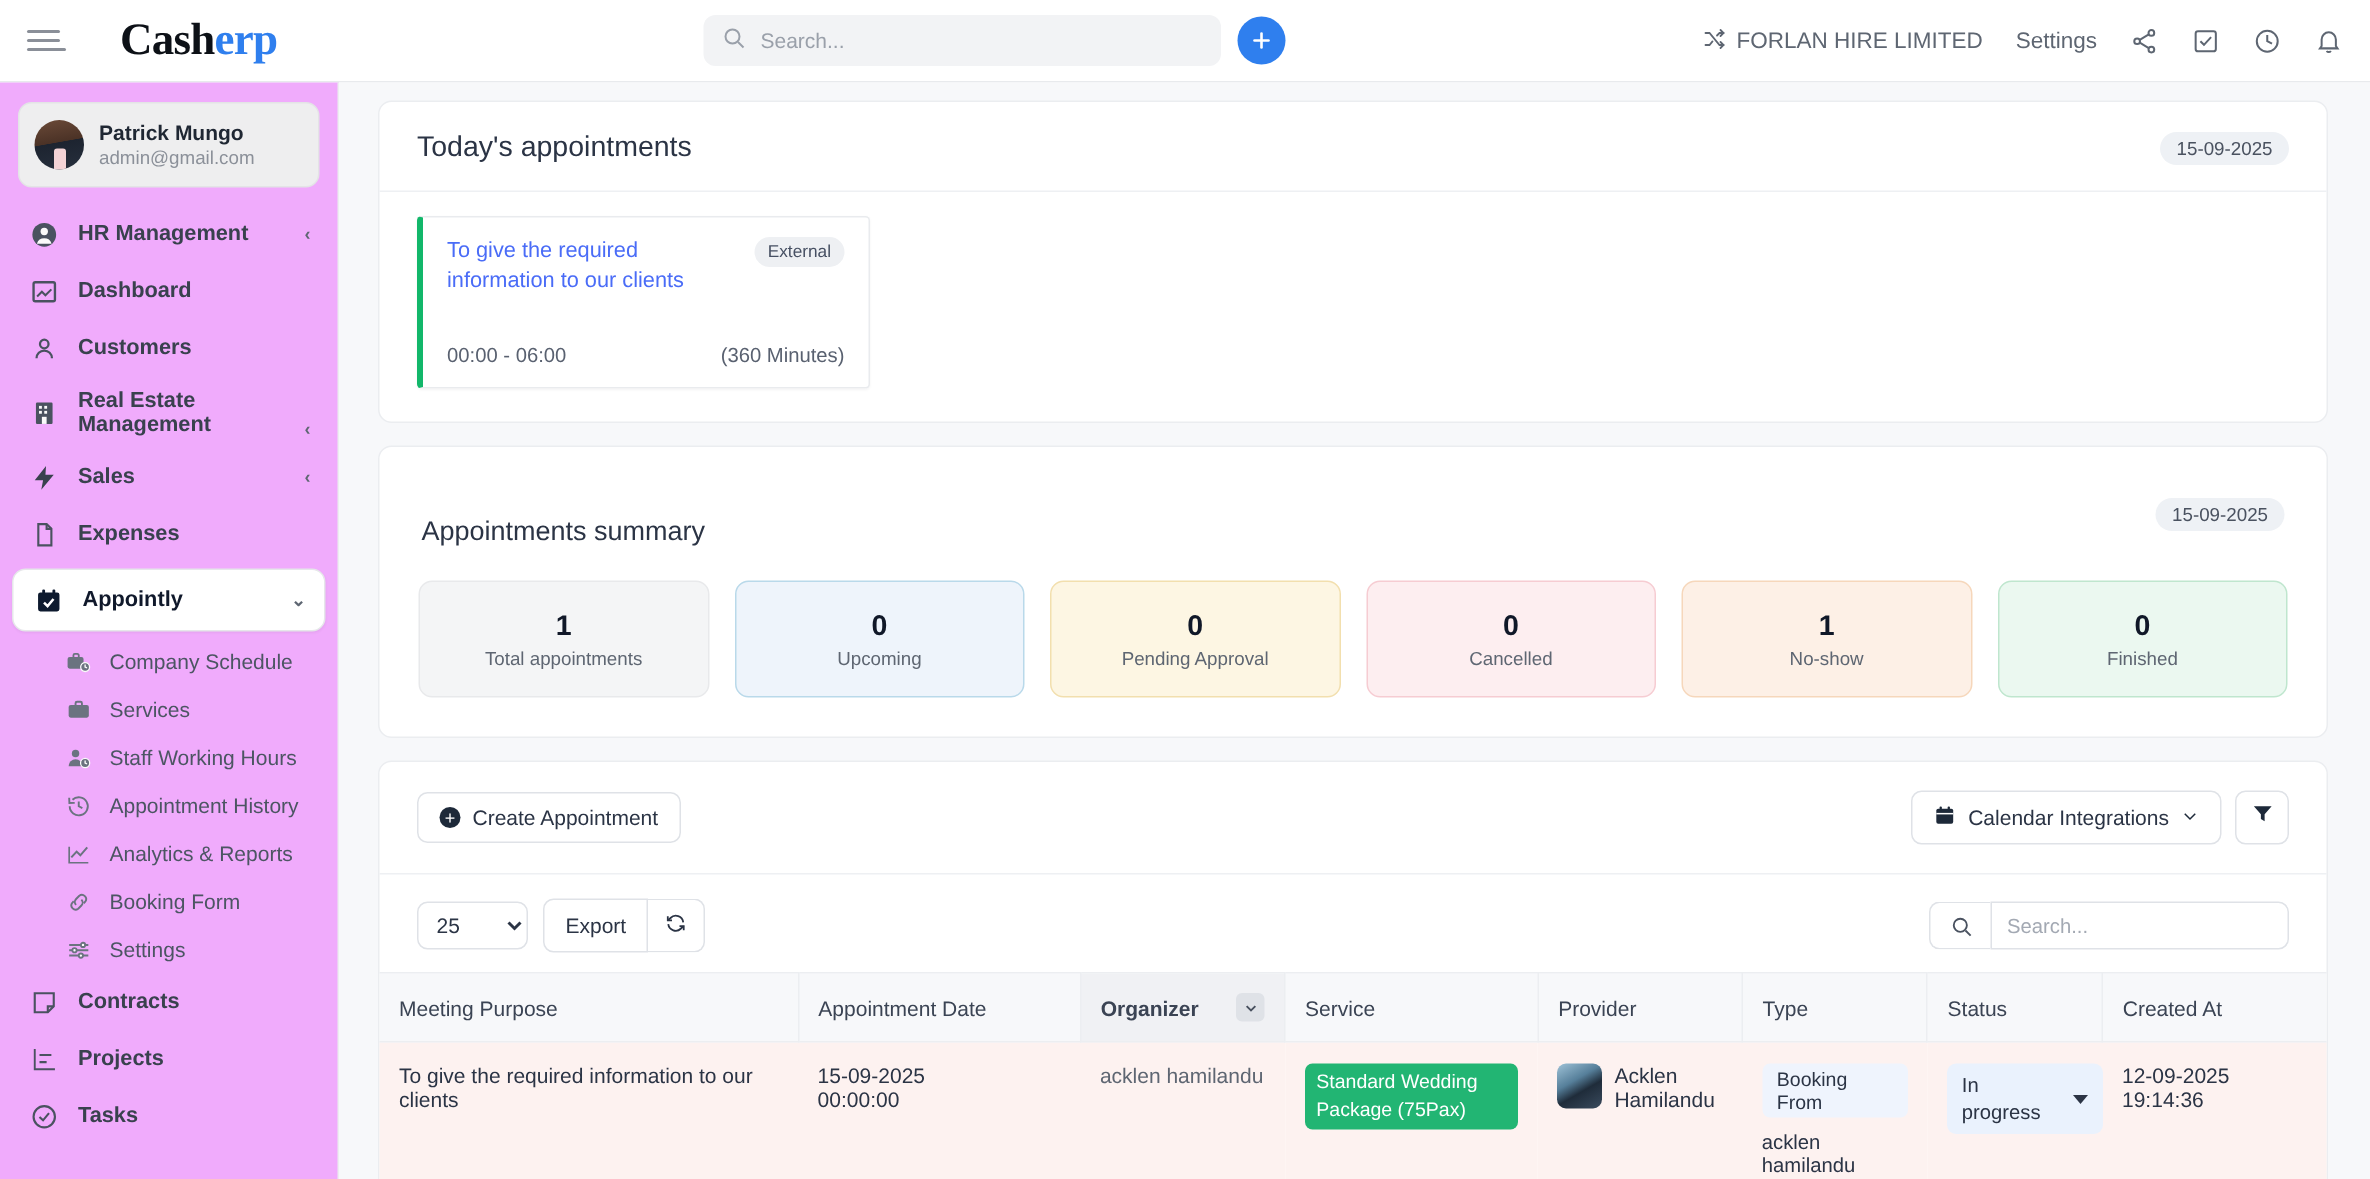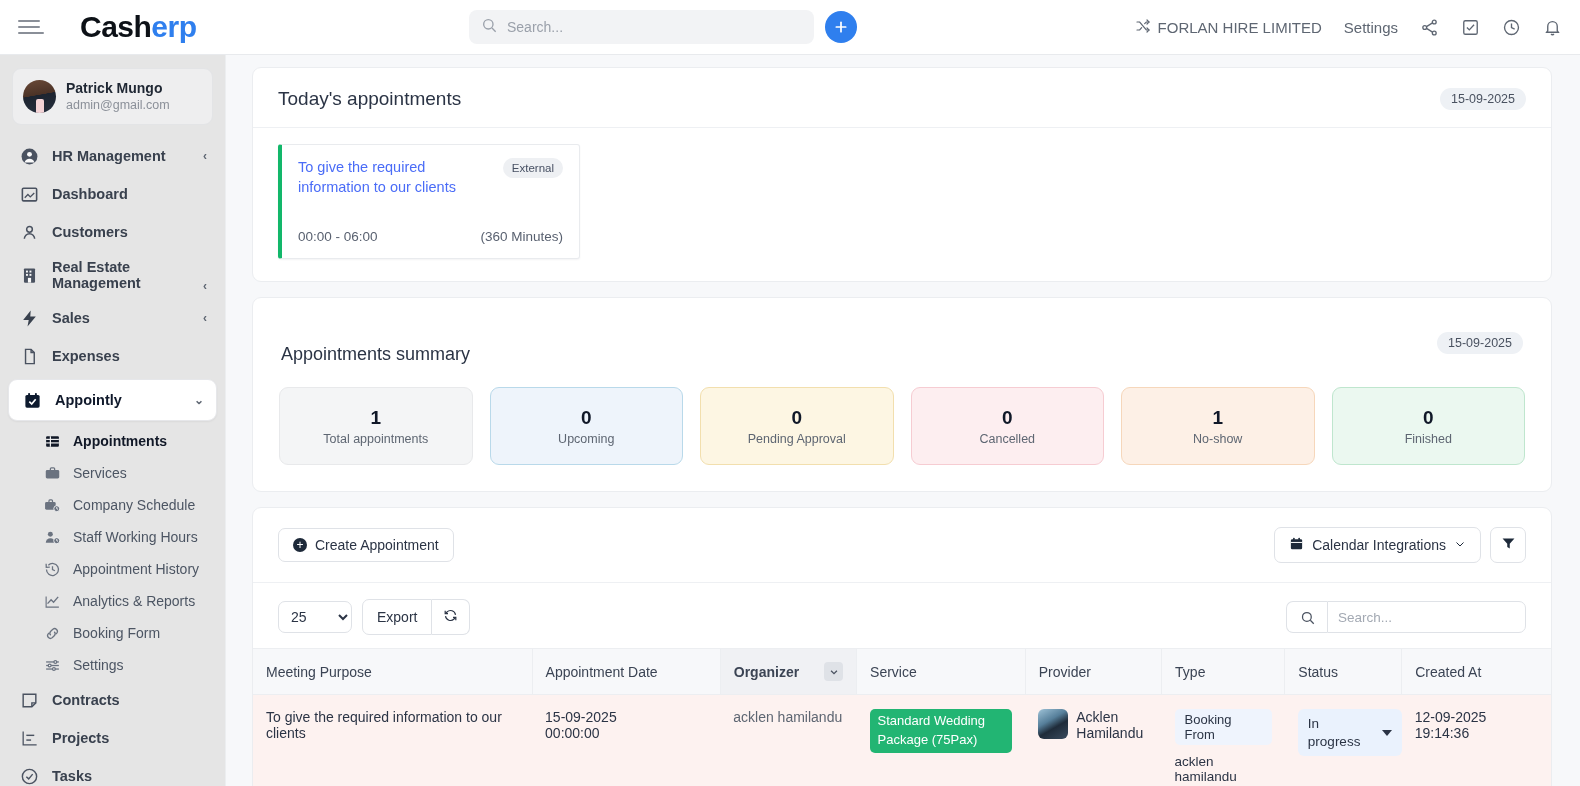--- a/index.html
+++ b/index.html
@@ -15,21 +15,21 @@
     position: absolute; top: 0; left: 0; width: 1580px; height: 55px;
     background: #ffffff; border-bottom: 1px solid #e8eaed;
     display: flex; align-items: center;
   }
   .hamburger { margin-left: 18px; width: 26px; height: 26px; display: flex;
     flex-direction: column; justify-content: center; gap: 4px; cursor: pointer; }
   .hamburger i { display: block; height: 2px; background: #8a8f98; border-radius: 2px; }
   .hamburger i:nth-child(1) { width: 22px; }
   .hamburger i:nth-child(2) { width: 22px; }
   .brand { margin-left: 36px; font-size: 30px; font-weight: 700; letter-spacing: -0.5px;
-    color: #0d1117; display: flex; align-items: flex-end; }
+    color: #0d1117; display: flex; align-items: flex-end; font-family: Liberation Serif, serif; }
   .brand .o-blue { color: #2f7fee; }
   .brand .rp { color: #2f7fee; }
   .searchwrap {
     position: absolute; left: 469px; top: 10px; width: 345px; height: 34px;
     background: #f2f3f5; border-radius: 8px; display: flex; align-items: center;
     padding: 0 12px; gap: 10px;
   }
   .searchwrap svg { flex: none; }
   .searchwrap input {
     border: none; background: transparent; outline: none; width: 100%;
@@ -43,21 +43,21 @@
   }
   .tb-right { position: absolute; right: 18px; top: 0; height: 55px;
     display: flex; align-items: center; gap: 22px; }
   .company { display: flex; align-items: center; gap: 7px; font-size: 15px; color: #5e6672; }
   .tb-link { font-size: 15px; color: #5e6672; cursor: pointer; }
   .tb-ico { cursor: pointer; display: flex; align-items: center; }
 
   
   .sidebar {
     position: absolute; top: 55px; left: 0; width: 226px; height: 731px;
-    background: #e5e5e5; border-right: 1px solid #eceef0; overflow: hidden;
+    background: #f0abfc; border-right: 1px solid #eceef0; overflow: hidden;
   }
   .profile {
     margin: 13px 12px 0 12px; height: 57px; background: #eeeeef; border: 1px solid #e3e4e6;
     border-radius: 9px; display: flex; align-items: center; gap: 10px; padding: 0 10px;
   }
   .avatar { width: 33px; height: 33px; border-radius: 50%; flex: none; overflow: hidden;
     background: linear-gradient(170deg,#6b4a38 0%,#4b3226 45%,#1d2430 46%,#262f3d 100%); position: relative; }
   .avatar::after { content:""; position:absolute; left:50%; top:58%; transform:translateX(-50%);
     width:8px; height:16px; background:#f3d3d6; border-radius:2px 2px 0 0; }
   .pf-name { font-size: 14px; font-weight: 700; color: #1f2733; line-height: 1.25; }
@@ -325,50 +325,39 @@
             <rect x="3" y="5" width="18" height="16" rx="2"></rect>
             <rect x="6.5" y="2.6" width="2.4" height="4" rx="1"></rect>
             <rect x="15.1" y="2.6" width="2.4" height="4" rx="1"></rect>
             <polyline points="8,13.5 11,16.5 16,10.5" fill="none" stroke="#fff" stroke-width="2.1"></polyline>
           </svg>
       </span>
       <span>Appointly</span>
       <span class="chev">⌄</span>
     </div>
 
-    <div class="sub-item current">
-      <span class="sub-ico">
-        <svg width="17" height="17" viewBox="0 0 24 24" fill="#111827">
-            <rect x="3" y="4.5" width="18" height="15" rx="1.5"></rect>
-            <line x1="3" y1="9" x2="21" y2="9" stroke="#fafafa" stroke-width="1.6"></line>
-            <line x1="3" y1="14" x2="21" y2="14" stroke="#fafafa" stroke-width="1.6"></line>
-            <line x1="9" y1="4.5" x2="9" y2="19.5" stroke="#fafafa" stroke-width="1.6"></line>
-          </svg>
-      </span>
-      <span>Appointments</span>
-    </div>
-    <div class="sub-item">
-      <span class="sub-ico">
-        <svg width="17" height="17" viewBox="0 0 24 24" fill="#6b7380">
-            <rect x="2.5" y="7" width="19" height="12" rx="2"></rect>
-            <path d="M9 7V5.4a1.4 1.4 0 0 1 1.4-1.4h3.2A1.4 1.4 0 0 1 15 5.4V7" fill="none" stroke="#6b7380" stroke-width="1.8"></path>
-          </svg>
-      </span>
-      <span>Services</span>
-    </div>
     <div class="sub-item">
       <span class="sub-ico">
         <svg width="17" height="17" viewBox="0 0 24 24" fill="#6b7380">
             <rect x="1.5" y="7" width="15" height="11" rx="2"></rect>
             <path d="M7 7V5.5a1.3 1.3 0 0 1 1.3-1.3h2.4A1.3 1.3 0 0 1 12 5.5V7" fill="none" stroke="#6b7380" stroke-width="1.7"></path>
             <circle cx="18" cy="16.5" r="4.2" fill="#6b7380" stroke="#fafafa" stroke-width="1.2"></circle>
             <polyline points="18,14.2 18,16.5 19.8,17.4" fill="none" stroke="#fafafa" stroke-width="1.3"></polyline>
           </svg>
       </span>
       <span>Company Schedule</span>
+    </div>
+    <div class="sub-item">
+      <span class="sub-ico">
+        <svg width="17" height="17" viewBox="0 0 24 24" fill="#6b7380">
+            <rect x="2.5" y="7" width="19" height="12" rx="2"></rect>
+            <path d="M9 7V5.4a1.4 1.4 0 0 1 1.4-1.4h3.2A1.4 1.4 0 0 1 15 5.4V7" fill="none" stroke="#6b7380" stroke-width="1.8"></path>
+          </svg>
+      </span>
+      <span>Services</span>
     </div>
     <div class="sub-item">
       <span class="sub-ico">
         <svg width="17" height="17" viewBox="0 0 24 24" fill="#6b7380">
             <circle cx="9" cy="7.5" r="3.5"></circle>
             <path d="M2.5 19.5a6.5 6.5 0 0 1 13 0z"></path>
             <circle cx="18" cy="16.5" r="4.3" stroke="#fafafa" stroke-width="1.2"></circle>
             <polyline points="18,14.2 18,16.5 19.8,17.4" fill="none" stroke="#fafafa" stroke-width="1.3"></polyline>
           </svg>
       </span>

